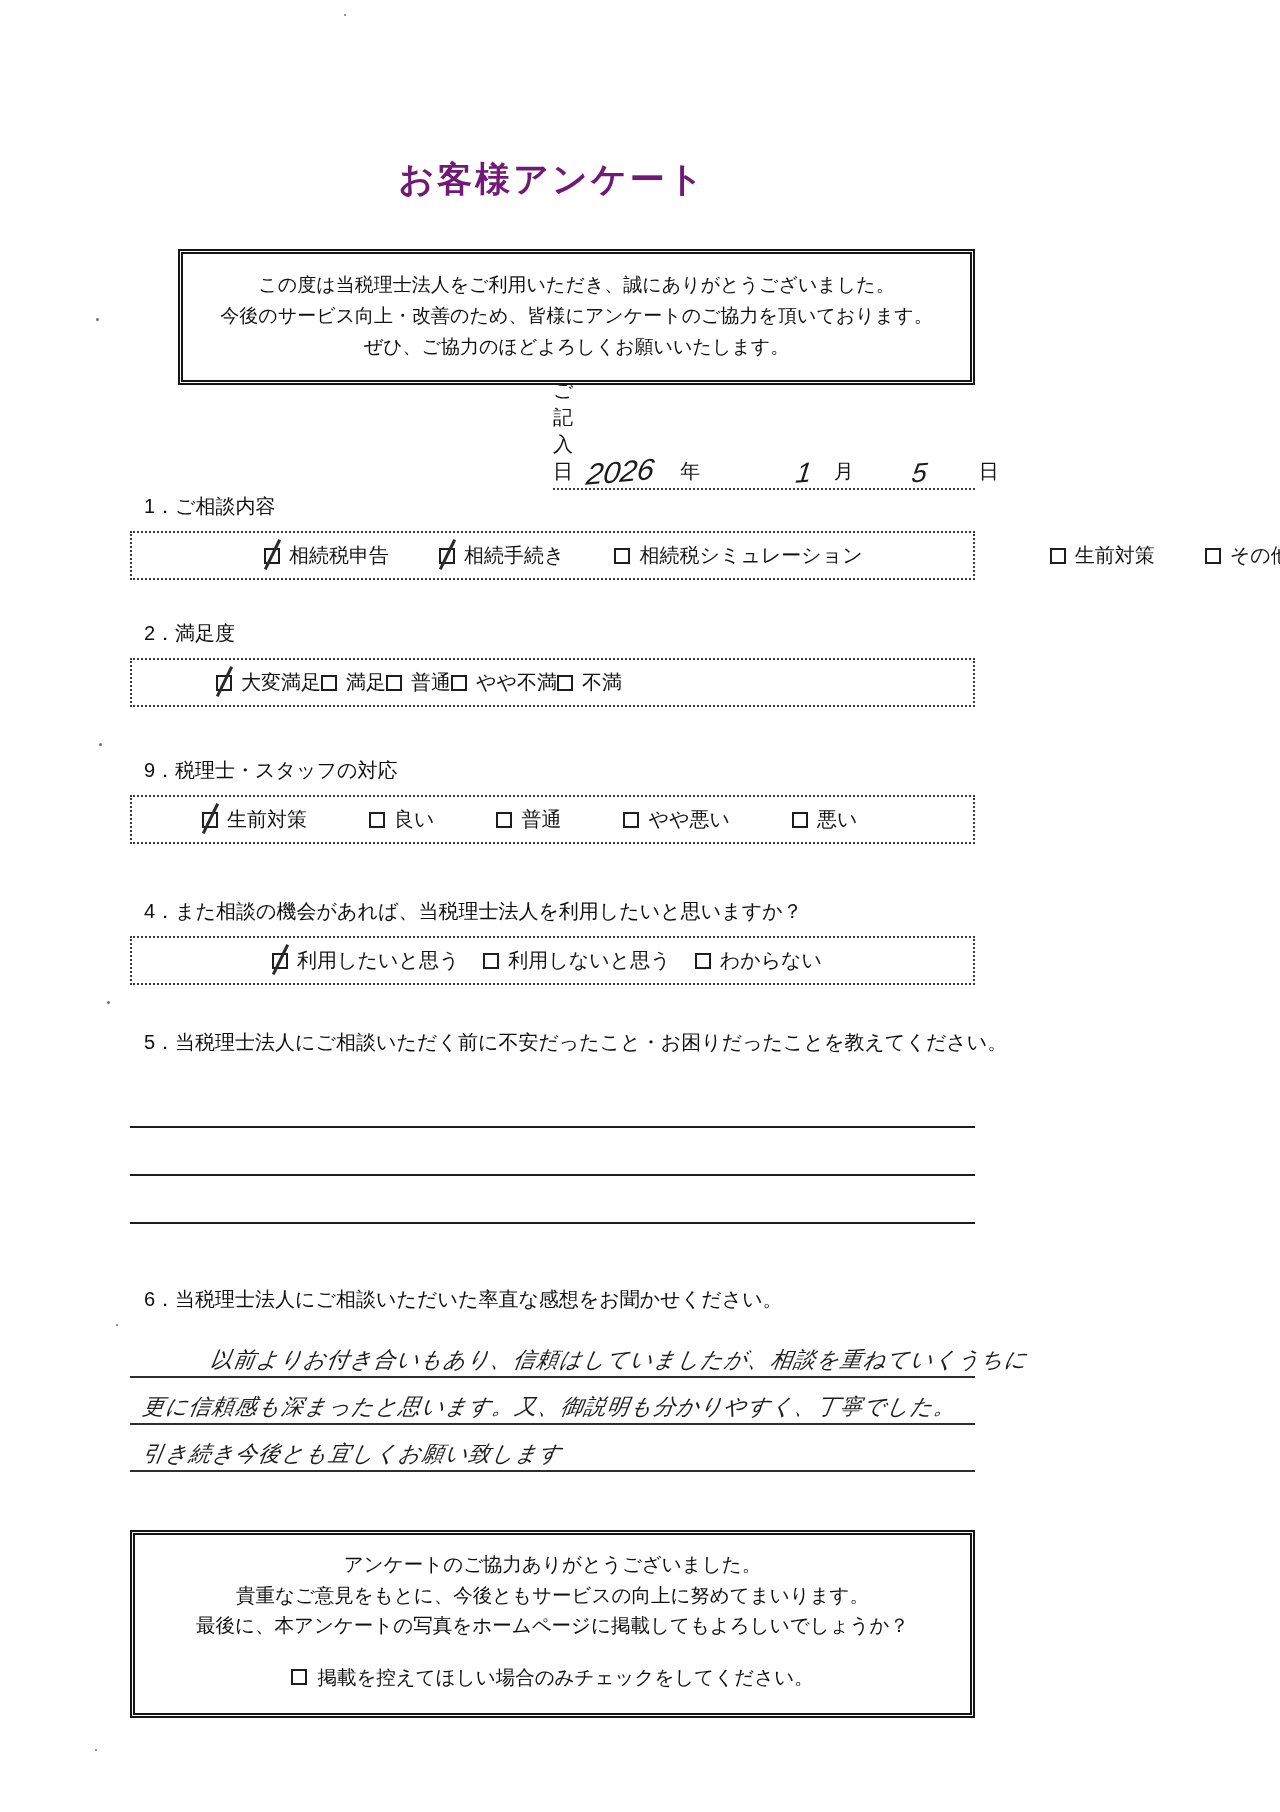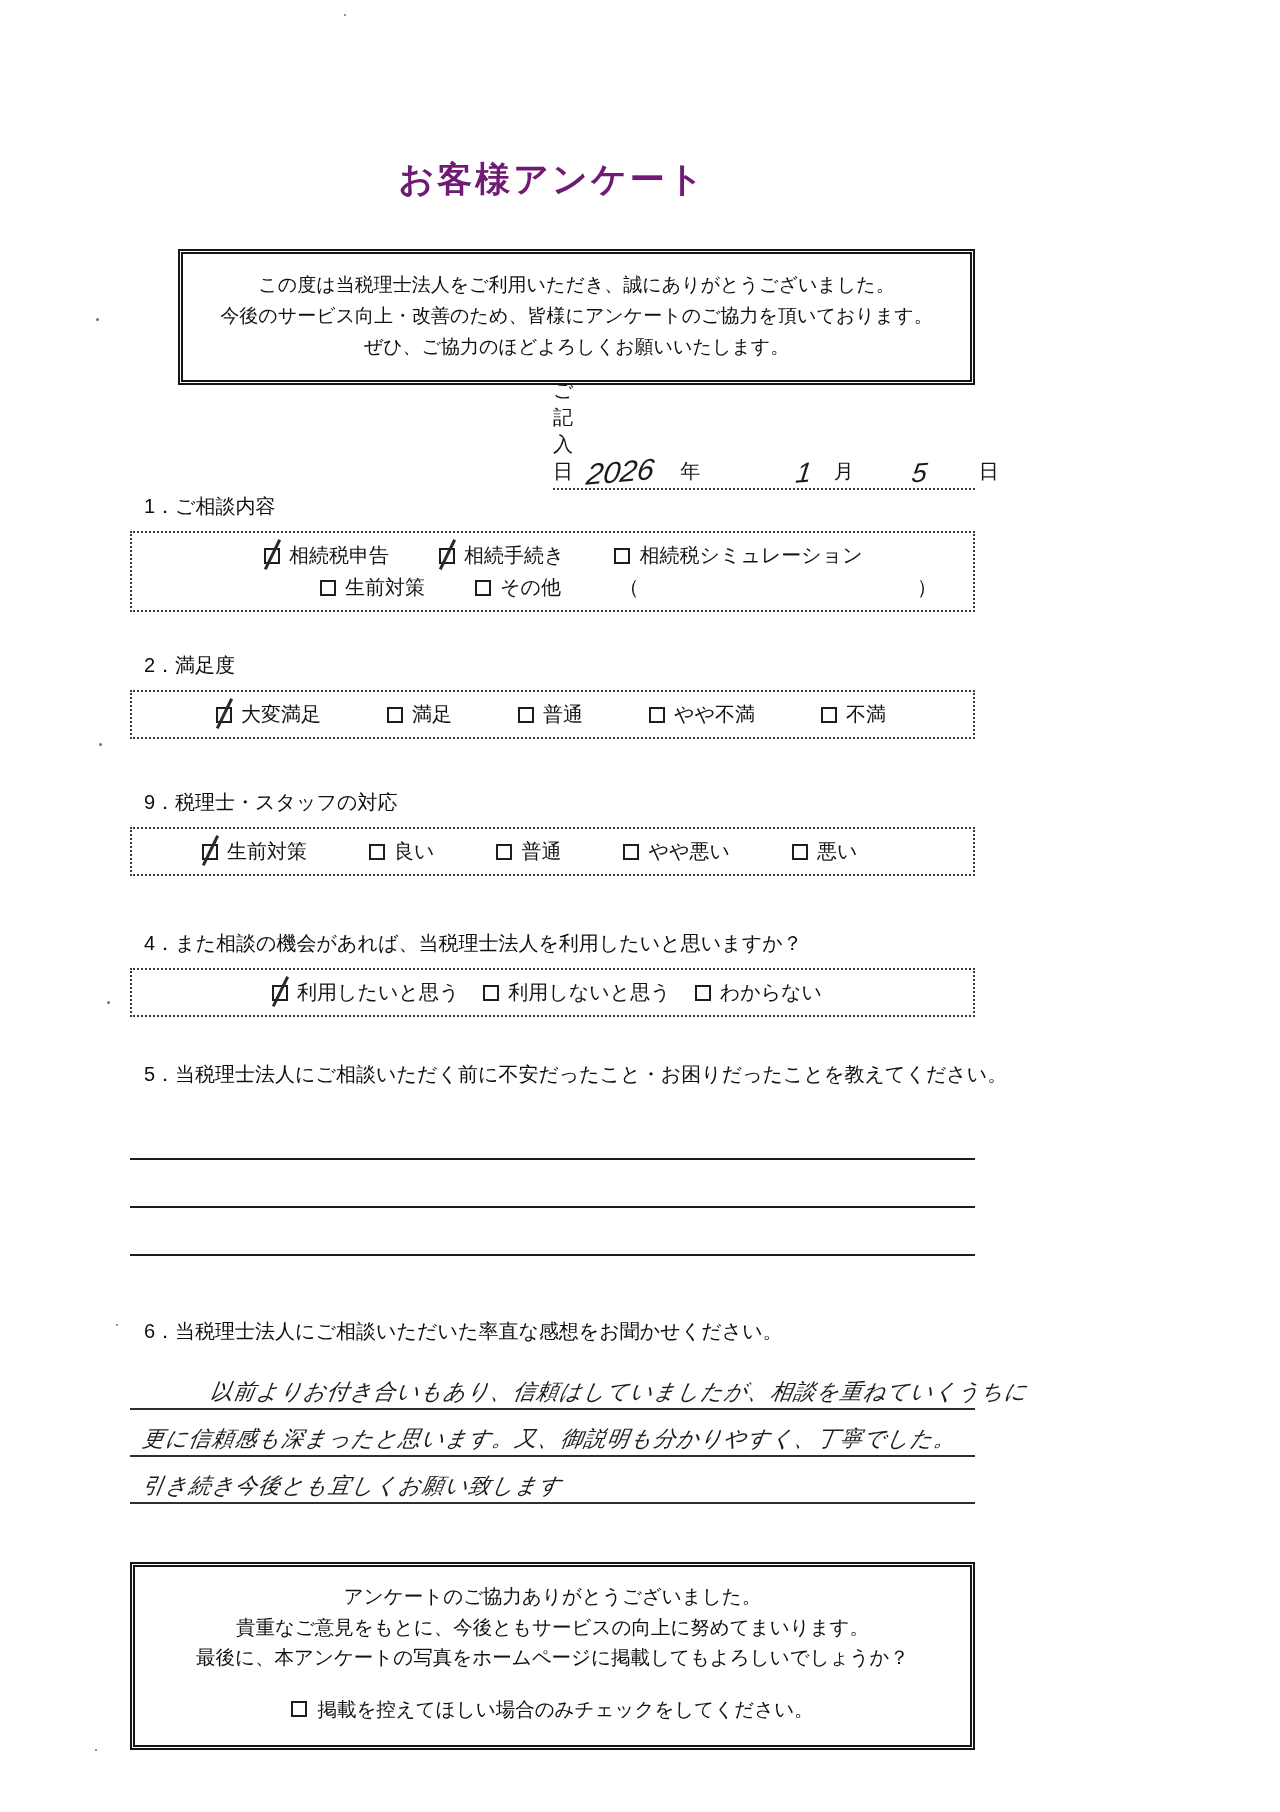--- a/index.html
+++ b/index.html
@@ -45,37 +45,37 @@
   .s-heading { font-size:20px; padding-left:14px; color:#0f0f0f; white-space:nowrap; }
   .m-s1 { margin-top:3px; }
   .m-s2 { margin-top:40px; }
   .m-s3 { margin-top:50px; }
   .m-s4 { margin-top:54px; }
   .m-s5 { margin-top:44px; }
   .m-s6 { margin-top:62px; }
 
   .opt-box {
     margin-top:11px; border:2px dotted #3a3a3a;
-    padding:9px 6px; display:flex; flex-direction:column; gap:5px;
+    padding:9px 6px; display:flex; flex-direction:row; gap:5px;align-items:center;
   }
   .opt-row { display:flex; align-items:center; white-space:nowrap; }
   .option { display:inline-flex; align-items:center; gap:9px; font-size:20px; }
   .cb {
     width:16px; height:16px; border:2px solid #1e1e1e;
     position:relative; flex:none; background:#fff;
   }
   .cb.checked::after {
     content:""; position:absolute; left:5px; top:-12px;
     width:2.5px; height:33px; background:#2a2a2a; transform:rotate(26deg);
   }
   .row-consult-1 { padding-left:126px; gap:50px; }
   .row-consult-2 { padding-left:182px; gap:50px; }
   .paren-open { font-size:20px; margin-left:8px; }
   .paren-close { font-size:20px; margin-left:228px; }
-  .row-sat   { padding-left:78px; gap:66px; }
+  .row-sat   { padding-left:78px; }
   .row-staff { padding-left:64px; gap:62px; }
   .row-reuse { padding-left:134px; gap:24px; }
 
   .blank-lines { margin-top:34px; }
   .blank-line { height:48px; border-bottom:2.5px solid #1d1d1d; }
   .blank-line:first-child { height:38px; }
 
   .hw-area { margin-top:18px; }
   .hw-line {
     height:47px; border-bottom:2px solid #2e2e2e;

